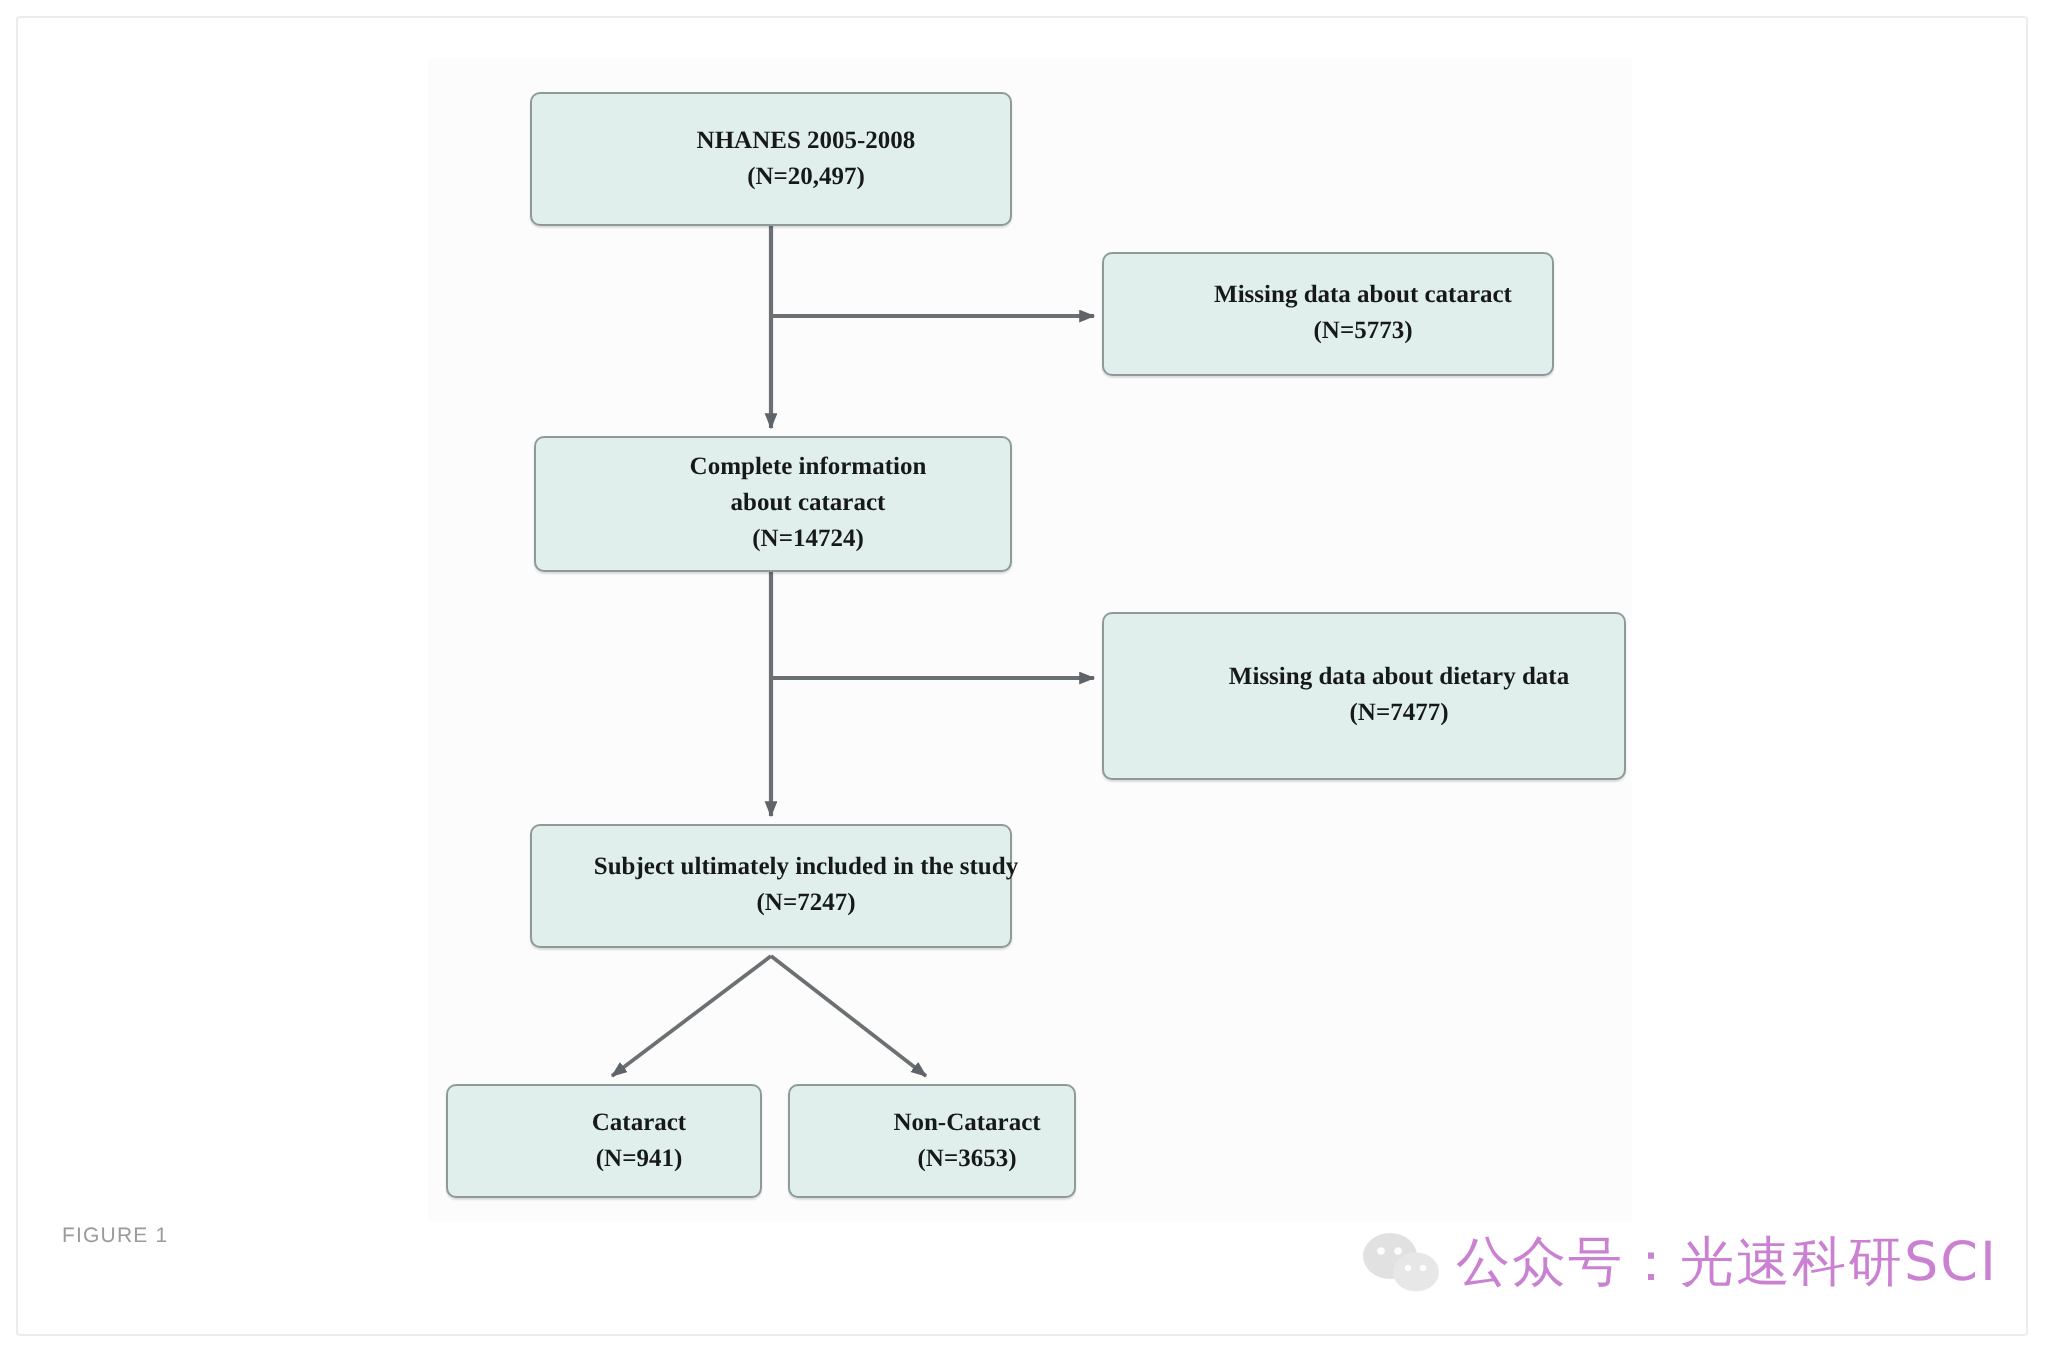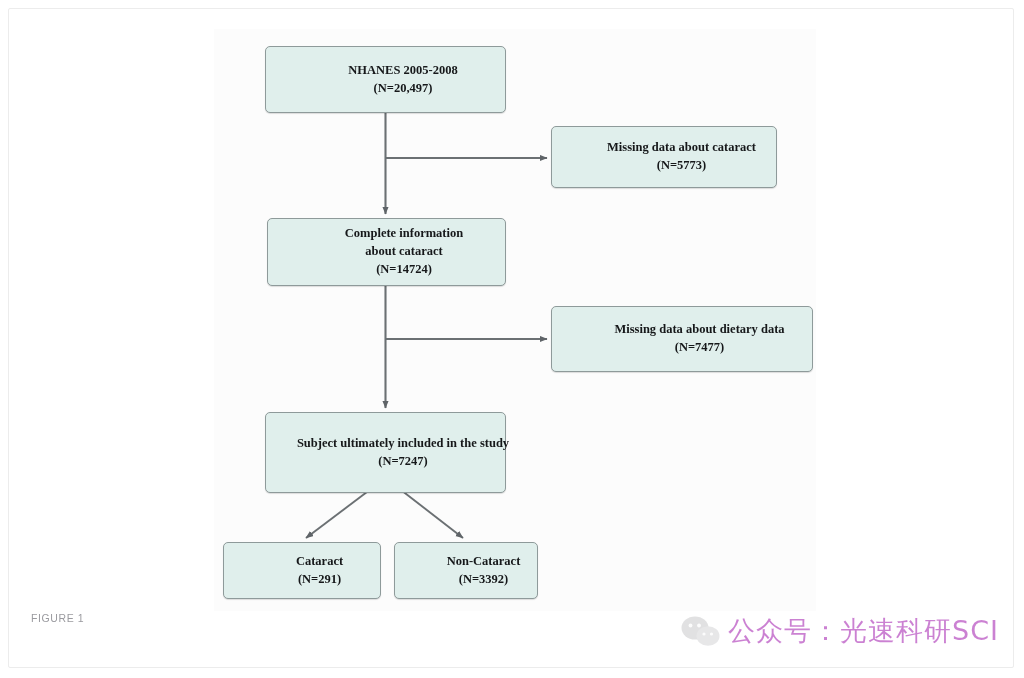--- a/index.html
+++ b/index.html
@@ -53,25 +53,25 @@
     font-size: 12.5px;
     line-height: 1.42;
     box-shadow: 0 1px 1px rgba(0,0,0,0.13);
     padding-left: 35px;
   }
   .flow-box .ln { display: block; white-space: nowrap; }
 
   
   #box-nhanes   { left: 51px;  top: 17px;  width: 241px; height: 67px; }
   #box-complete { left: 53px;  top: 189px; width: 239px; height: 68px; }
-  #box-subject  { left: 51px;  top: 383px; width: 241px; height: 81px; }
+  #box-subject  { left: 51px;  top: 383px; width: 241px; height: 62px; }
 
   
   #box-miss-cataract { left: 337px; top: 97px;  width: 226px; height: 62px; }
-  #box-miss-dietary  { left: 337px; top: 277px; width: 262px; height: 66px; }
+  #box-miss-dietary  { left: 337px; top: 277px; width: 262px; height: 84px; }
 
   
   #box-cataract     { left: 9px;   top: 513px; width: 158px; height: 57px; }
   #box-non-cataract { left: 180px; top: 513px; width: 144px; height: 57px; }
 
   
   #connectors {
     position: absolute;
     left: 0; top: 0;
     width: 602px;
@@ -166,26 +166,26 @@
       <span class="ln">(N=7477)</span>
     </div>
 
     <div class="flow-box" id="box-subject">
       <span class="ln">Subject ultimately included in the study</span>
       <span class="ln">(N=7247)</span>
     </div>
 
     <div class="flow-box" id="box-cataract">
       <span class="ln">Cataract</span>
-      <span class="ln">(N=291)</span>
+      <span class="ln">(N=941)</span>
     </div>
 
     <div class="flow-box" id="box-non-cataract">
       <span class="ln">Non-Cataract</span>
-      <span class="ln">(N=3392)</span>
+      <span class="ln">(N=3653)</span>
     </div>
 
   </div>
 
   <div id="caption-block">
     <div id="figure-label">FIGURE 1</div>
   </div>
 
   <div id="watermark">
     <svg width="40" height="33" viewBox="0 0 40 33">

